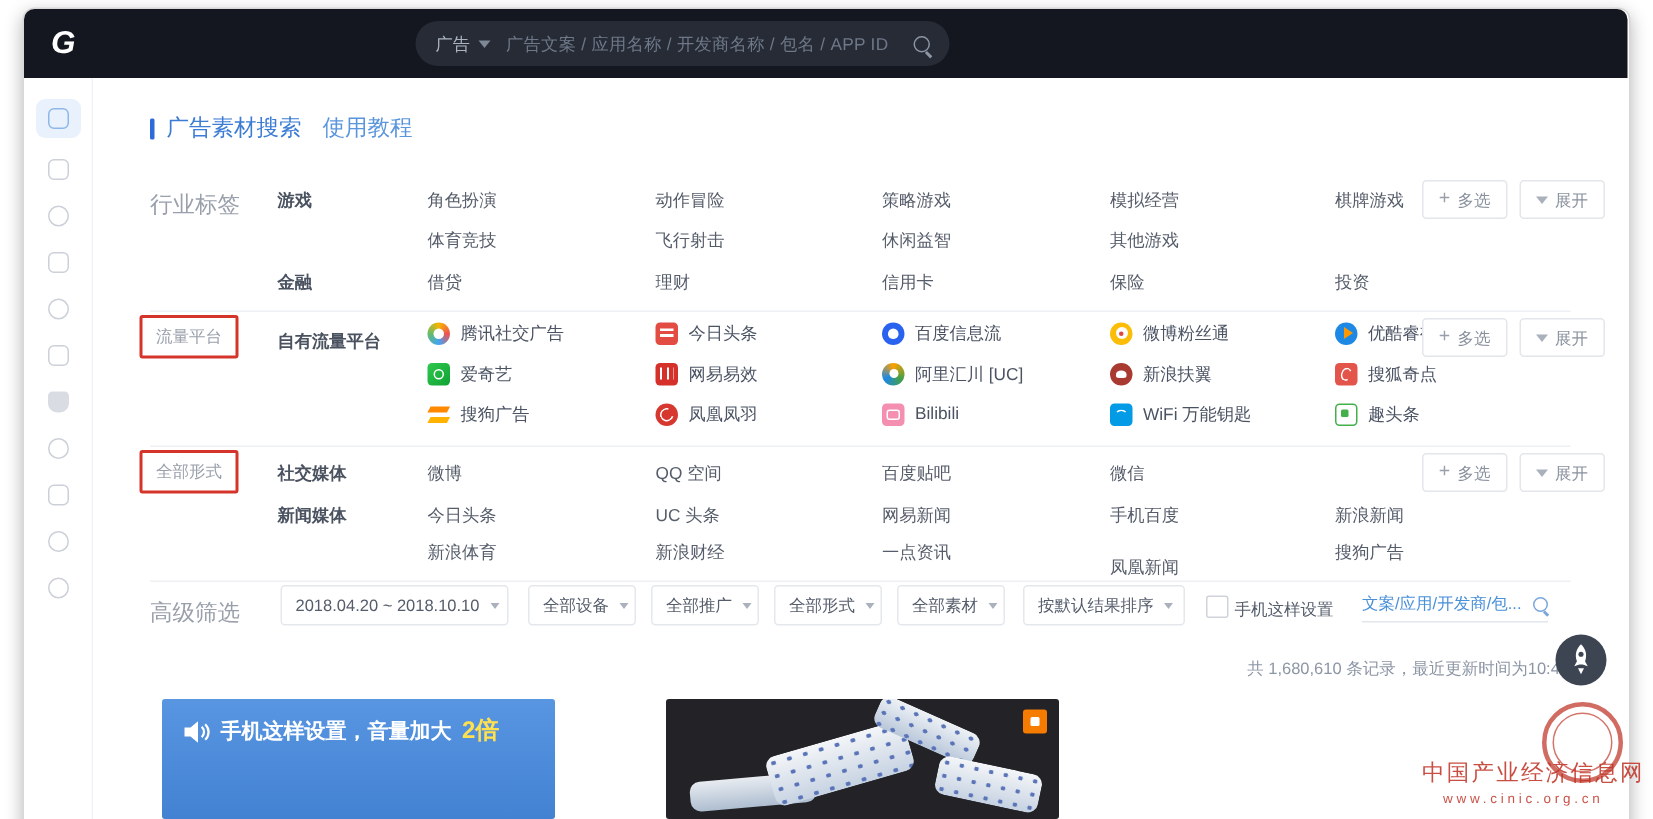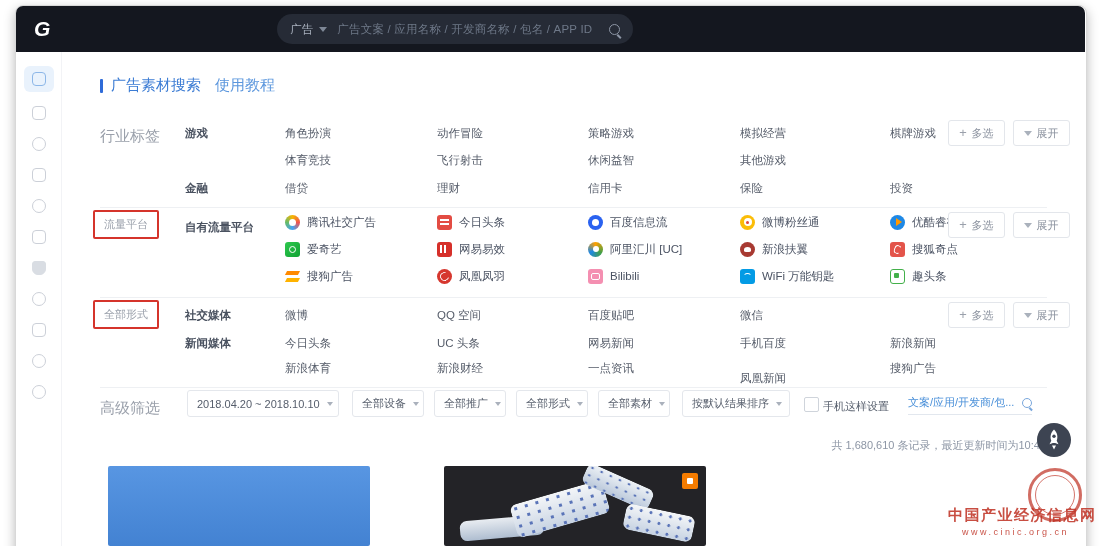--- a/index.html
+++ b/index.html
@@ -162,21 +162,21 @@
   .sh4{left:180px;top:44px;width:70px;height:26px;transform:rotate(12deg);
        background:radial-gradient(#5a74b8 1.4px,transparent 1.7px) 0 0/10px 9px,linear-gradient(#f4f6f8,#c6d2e2)}
   .obadge{position:absolute;right:8px;top:7px;width:16px;height:16px;background:#f57c00;border-radius:2px}
   .obadge::after{content:'';position:absolute;inset:5px;background:#fff;border-radius:1px}
 
   
   .whitepatch{left:1046px;top:466px;width:40px;height:80px;background:#fff;z-index:5}
   .emblem{left:1028px;top:468px;width:54px;height:54px;border:3px solid rgba(194,59,46,.75);
       border-radius:50%;z-index:6;box-sizing:border-box}
   .emblem::after{content:'';position:absolute;inset:4px;border:1px solid rgba(194,59,46,.7);border-radius:50%}
-  .wm1{left:948px;top:506px;font-size:15px;font-weight:bold;color:rgba(192,53,40,.88);
+  .wm1{left:948px;top:506px;font-size:15px;font-weight:normal;color:rgba(192,53,40,.88);
        letter-spacing:1.5px;z-index:7;white-space:nowrap}
   .wm2{left:962px;top:527px;font-size:9px;color:rgba(192,53,40,.85);letter-spacing:2.5px;z-index:7;
        white-space:nowrap}
   .rocket{left:1035px;top:421px;z-index:8}
 </style>
 </head>
 <body>
 
 
 
@@ -414,20 +414,29 @@
   <svg width="38" height="38" viewBox="0 0 38 38">
     <circle cx="19" cy="19" r="17" fill="#3d4452"></circle>
     <path d="M19 8.5c3.2 3 4.3 7.2 2.7 11.3l1.8 3.4-3.4-1.2h-2.2l-3.4 1.2 1.8-3.4C14.7 15.7 15.8 11.5 19 8.5z" fill="#fff"></path>
     <circle cx="19" cy="15.2" r="1.7" fill="#3d4452"></circle>
     <path d="M17 24.5h4l-2 4z" fill="#fff"></path>
   </svg>
 </span>
 
 
 <div class="abs banner b1" style="left:108px;top:466px;width:262px;height:80px">
+  <div class="b1line1">
+    <svg width="18" height="16" viewBox="0 0 18 16">
+        <path d="M1 5h4l5-4.2v14.4L5 11H1z" fill="#fff"></path>
+        <path d="M12.5 4.5c2 2 2 5 0 7" stroke="#fff" stroke-width="1.5" fill="none"></path>
+        <path d="M14.8 2.8c3 3 3 7.4 0 10.4" stroke="#fff" stroke-width="1.5" fill="none"></path>
+      </svg>
+    <span>手机这样设置，音量加大</span>
+      <span class="b1em">2倍</span>
+  </div>
 </div>
 
 <div class="abs banner b2" style="left:444px;top:466px;width:262px;height:80px">
   <span class="shard sh3"></span>
   <span class="shard sh1"></span>
   <span class="shard sh2"></span>
   <span class="shard sh4"></span>
   <span class="obadge"></span>
 </div>
 

